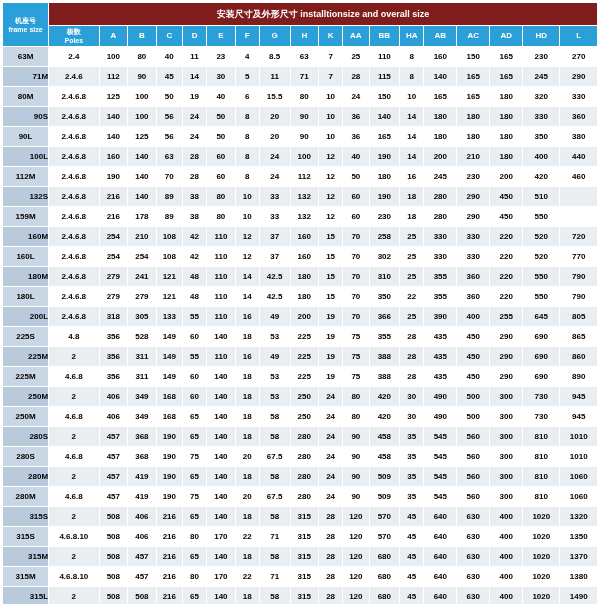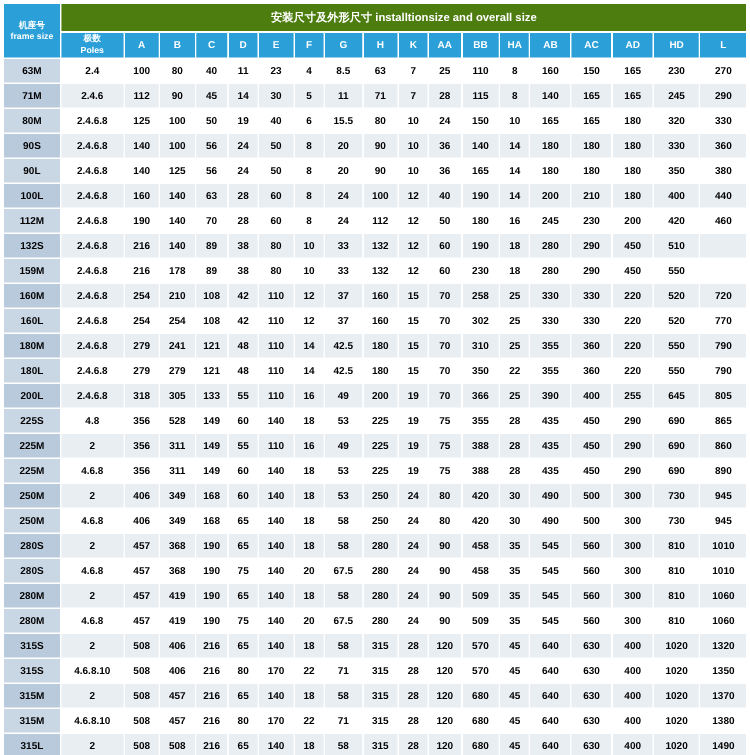--- a/index.html
+++ b/index.html
@@ -32,21 +32,21 @@
     padding: 0;
     height: 19px;
     line-height: 10px;
     color: #000000;
     font-weight: bold;
     overflow: hidden;
     white-space: nowrap;
   }
   
   tr.hdr-top td {
-    background: #4d7c0f;
+    background: #7f1d1d;
     color: #ffffff;
     font-size: 9px;
     font-weight: bold;
     height: 22px;
   }
   tr.hdr-top td.corner {
     background: #2a9fd8;
     color: #ffffff;
     font-size: 7px;
     line-height: 9px;
@@ -71,20 +71,21 @@
   tr.body-row.alt td {
     background: #e9eef3;
   }
   tr.body-row td.framecol {
     background: #c9d6e4;
     font-weight: bold;
     margin-top: 16px;
   }
   tr.body-row.alt td.framecol {
     background: #b9cadc;
+    text-align: right;
   }
   .two-line {
     display: block;
     line-height: 9px;
   }
 </style>
 </head>
 <body>
 
 <div id="wrap">

